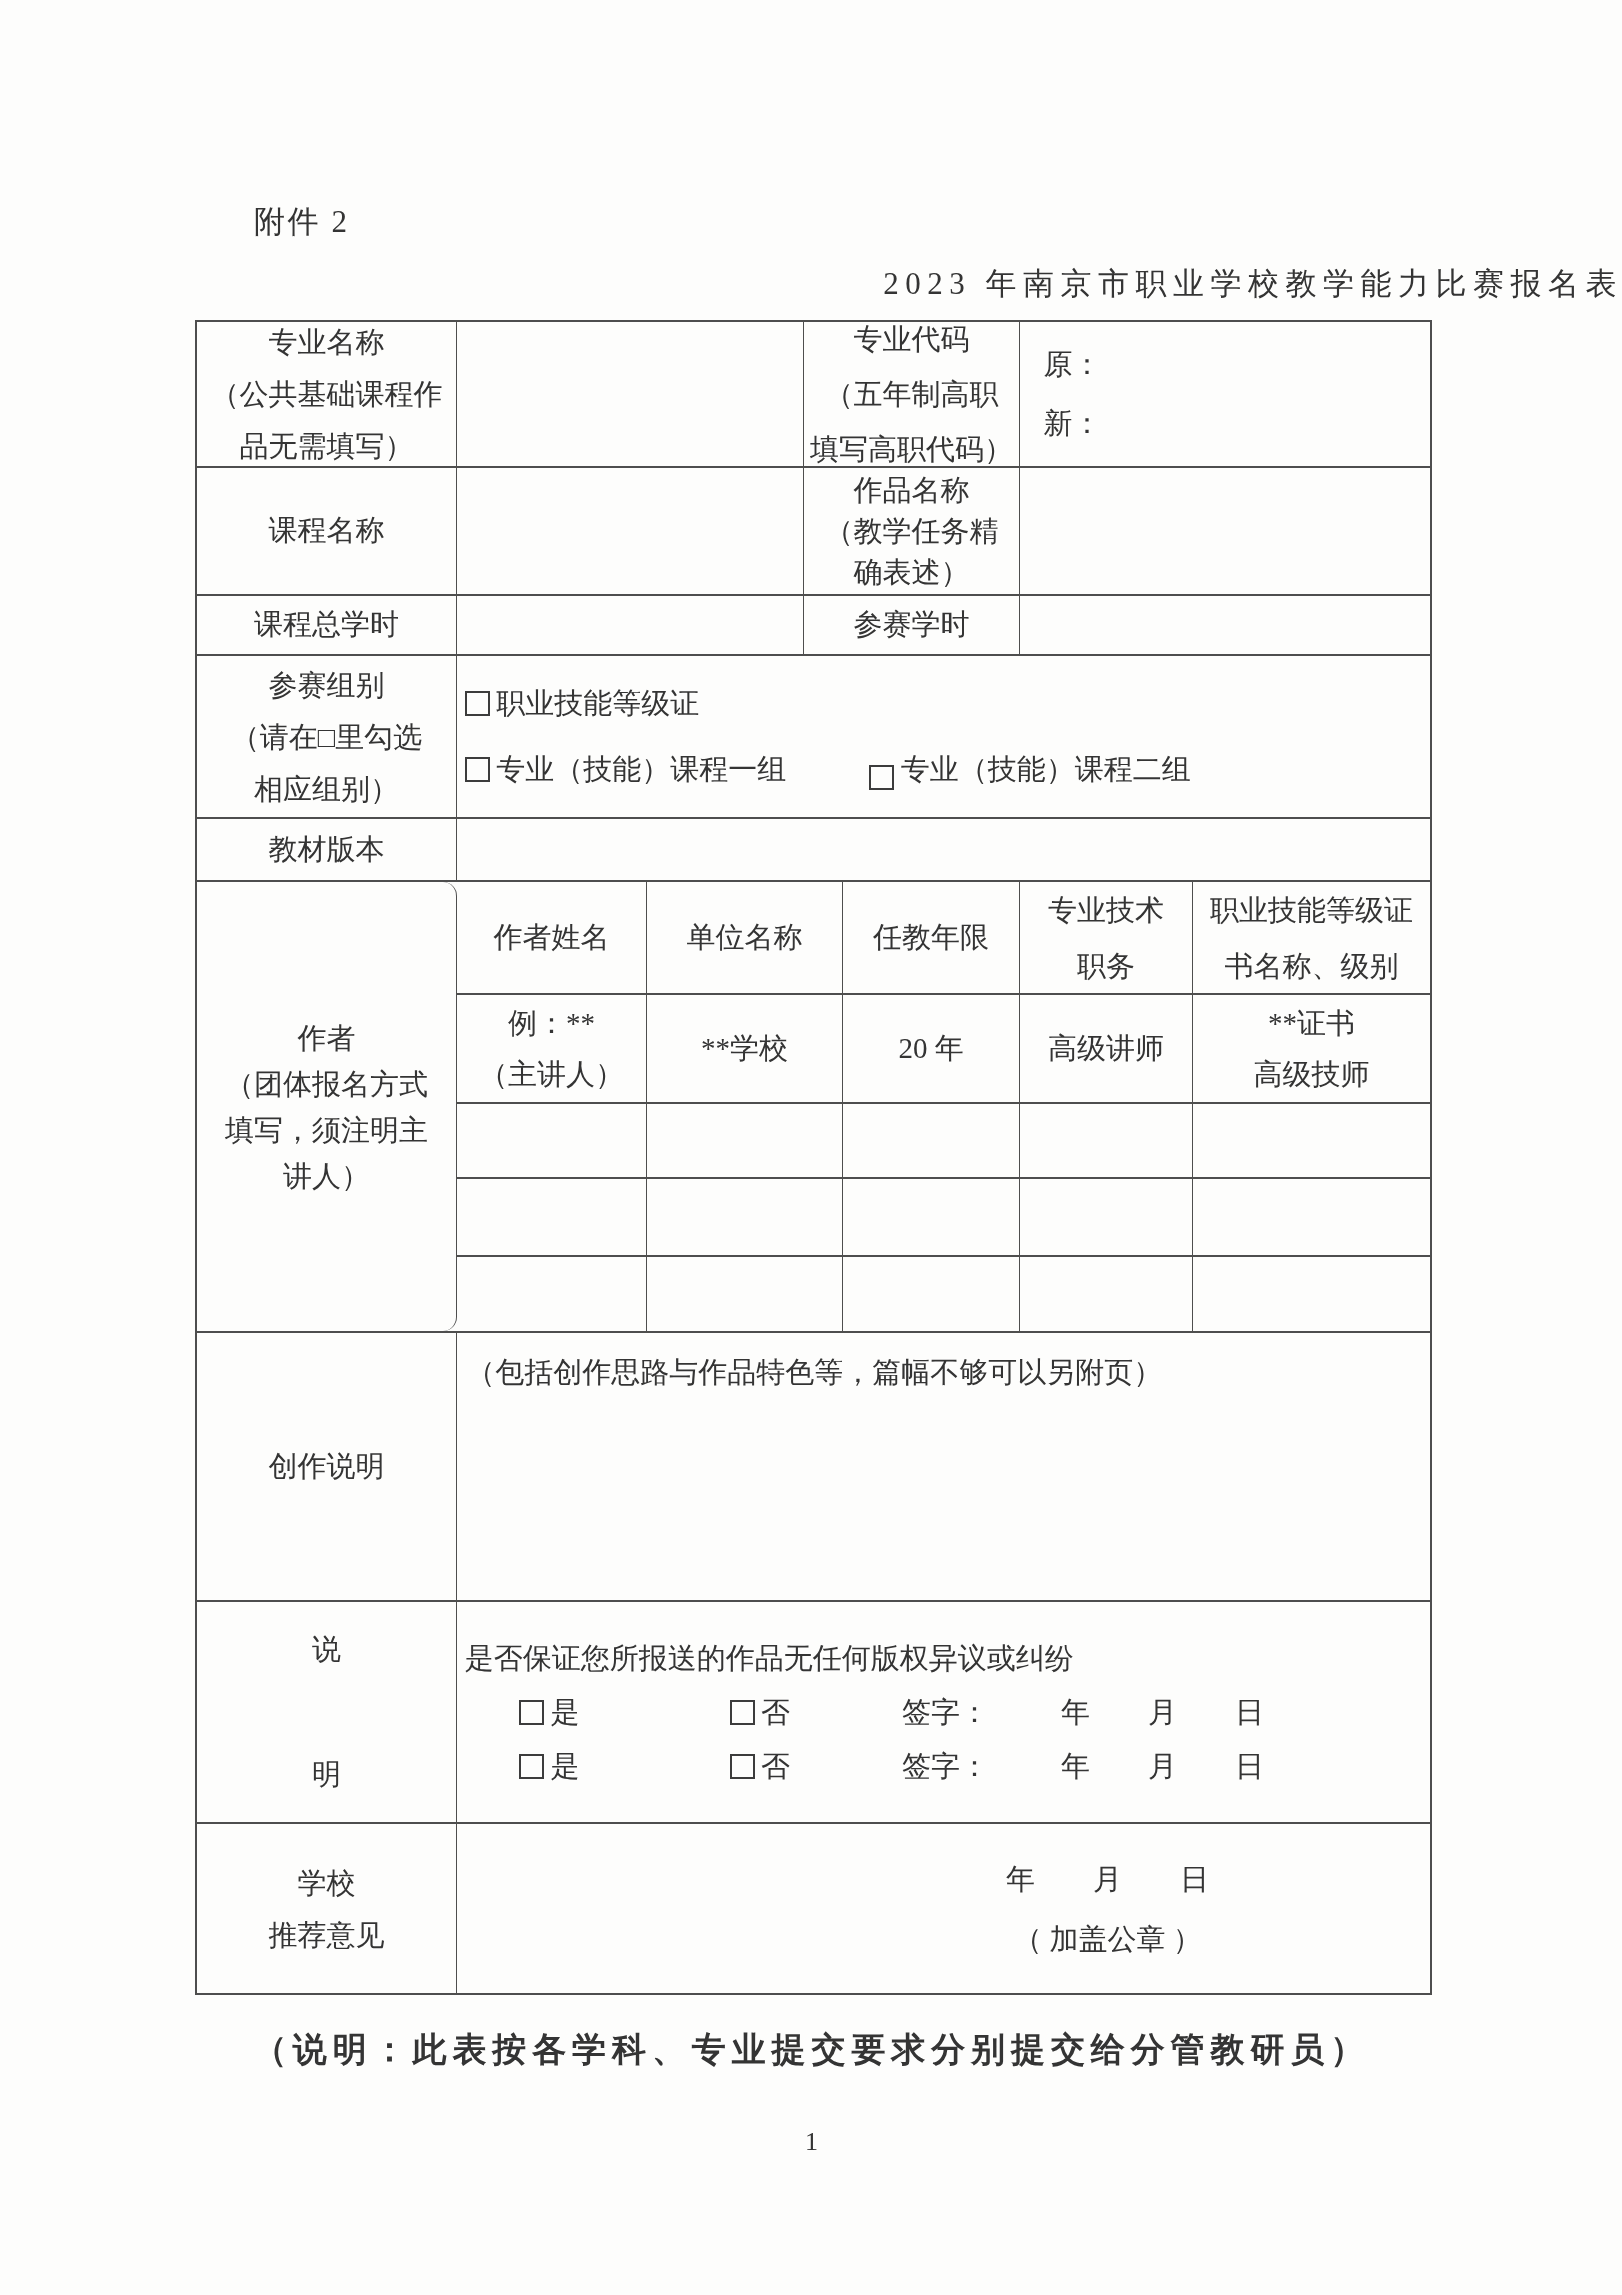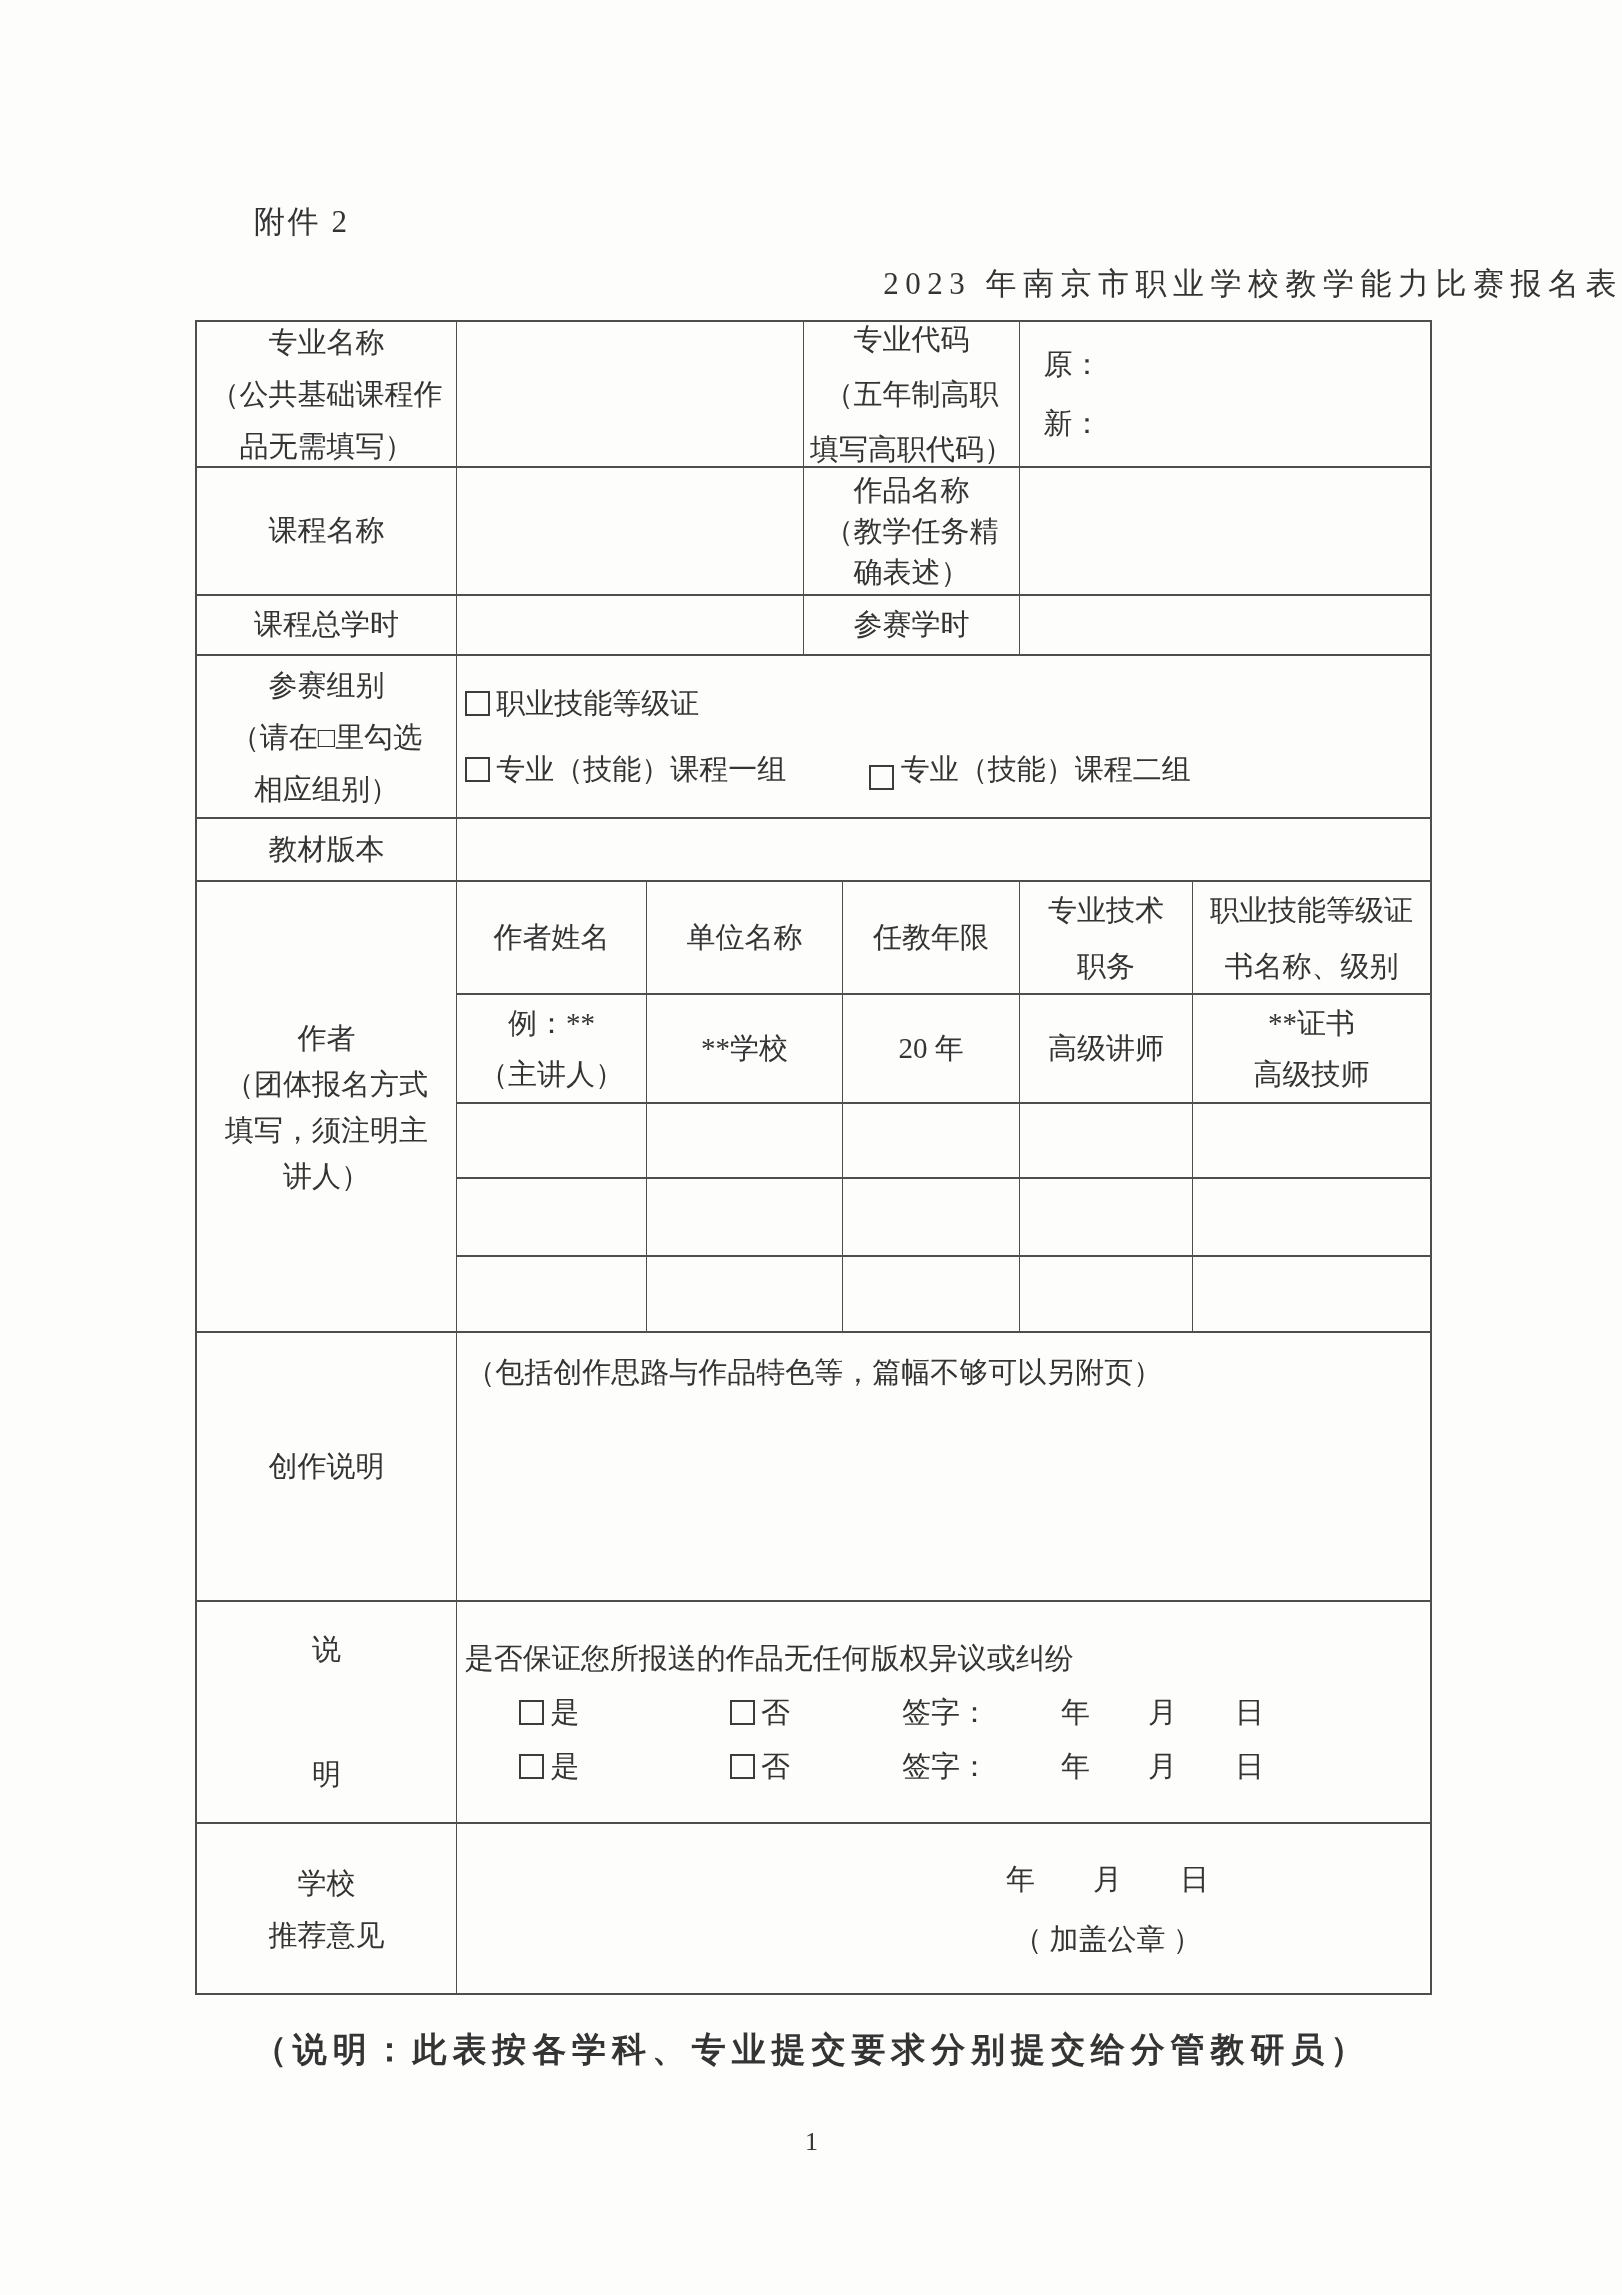--- a/index.html
+++ b/index.html
@@ -41,21 +41,21 @@
   .rh1 { height: 146px; } .rh2 { height: 128px; } .rh3 { height: 60px; }
   .rh4 { height: 163px; } .rh5 { height: 63px; }  .rha { height: 451px; }
   .rh7 { height: 269px; } .rh8 { height: 222px; } .rh9 { height: 169px; }
 
   .sub { flex: 1 1 auto; display: flex; flex-direction: column; }
   .sr { display: flex; border-bottom: 2px solid #4e4e4e; flex: none; }
   .sr:last-child { border-bottom: none; }
   .srh1 { height: 113px; } .srh2 { height: 109px; }
   .srh3 { height: 75px; } .srh4 { height: 78px; } .srh5 { height: 75px; }
 
-  .lh62 { line-height: 41px; } .lh70 { line-height: 46px; }
+  .lh62 { line-height: 41px; } .lh70 { line-height: 46px; border-radius: 14px; }
   .lh78 { line-height: 51px; } .lh80 { line-height: 52px; }
   .lh84 { line-height: 55px; } .lh85 { line-height: 56px; }
   .lh90 { line-height: 59px; }
 
   .left { align-items: flex-start; text-align: left; }
 
   .cb {
     display: inline-block; width: 25px; height: 25px;
     border: 2px solid #3c3c3c; margin-right: 6.5px;
     vertical-align: -2.6px; flex: none; background: transparent;

